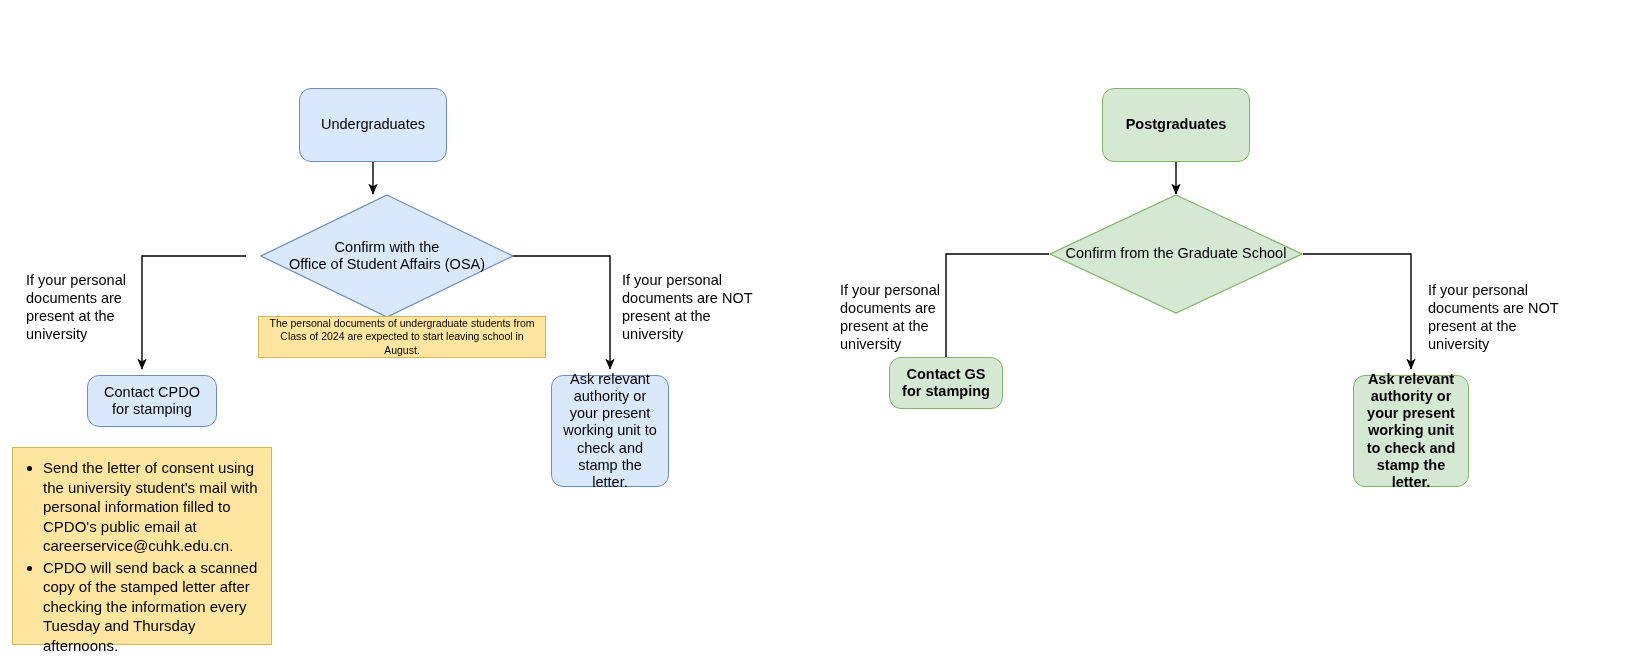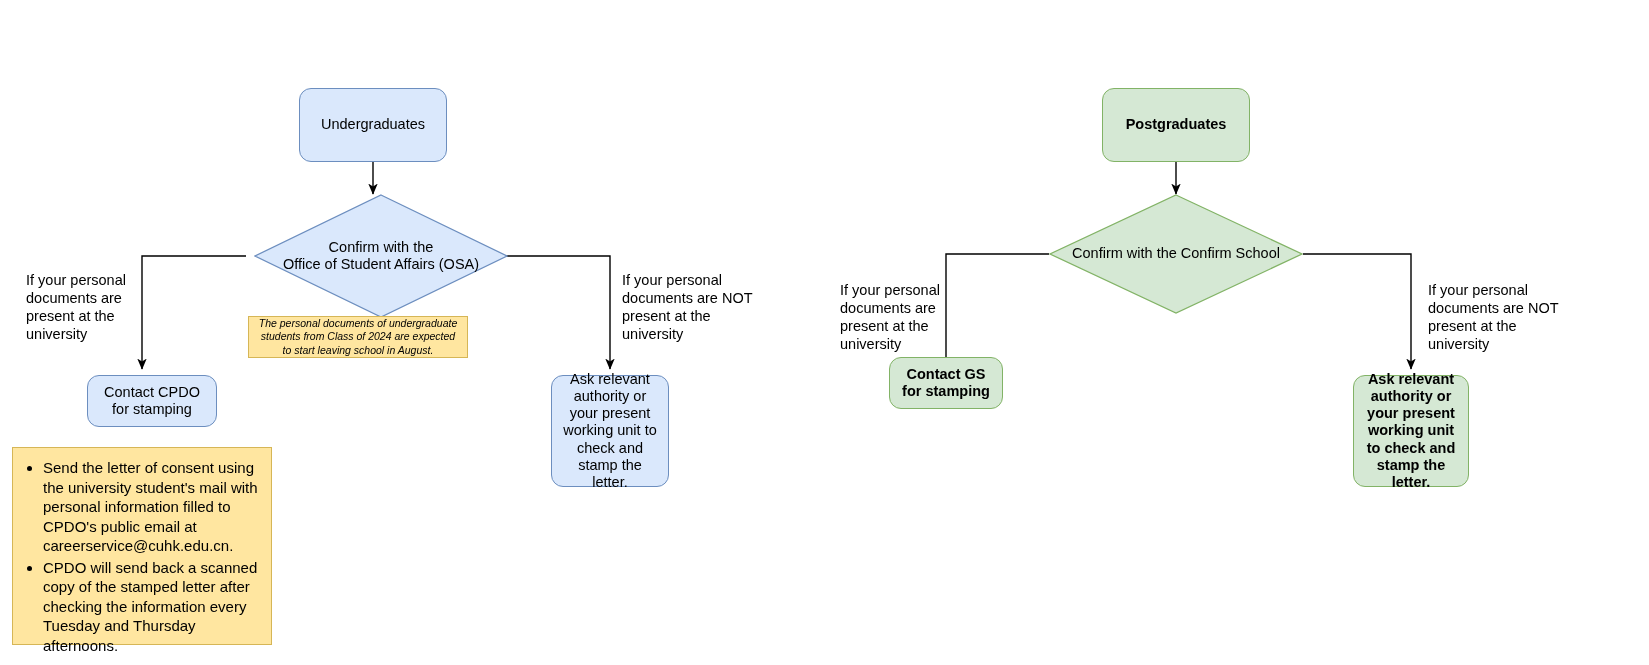--- a/index.html
+++ b/index.html
@@ -150,60 +150,60 @@
 
     <g>
       <path d="M 1303 226 L 1411 226 L 1411 341" stroke="#000000" stroke-width="1.4" fill="none" marker-end="url(#arrowhead)"></path>
     </g>
   </svg>
 
   <div class="node box" style="left:299px; top:60px; width:148px; height:74px;">
     <span>Undergraduates</span>
   </div>
 
-  <div class="diamond-wrap" style="left:254px; top:166px; width:254px; height:124px;">
+  <div class="diamond-wrap" style="left:260px; top:166px; width:254px; height:124px;">
     <svg width="254" height="124" viewBox="0 0 254 124" xmlns="http://www.w3.org/2000/svg">
       <polygon points="127,1 253,62 127,123 1,62" fill="#dae8fc" stroke="#6c8ebf" stroke-width="1.2"></polygon>
     </svg>
     <div class="diamond-label">Confirm with the
 Office of Student Affairs (OSA)</div>
   </div>
 
   <div class="edge-label" style="left:26px; top:243px; width:112px;">If your personal documents are present at the university</div>
 
   <div class="edge-label" style="left:622px; top:243px; width:136px;">If your personal documents are NOT present at the university</div>
 
   <div class="node box" style="left:87px; top:347px; width:130px; height:52px;">
     <span>Contact CPDO for stamping</span>
   </div>
 
   <div class="node box" style="left:551px; top:347px; width:118px; height:112px;">
     <span>Ask relevant authority or your present working unit to check and stamp the letter.</span>
   </div>
 
-  <div class="note note-small" style="left:248px; top:288px; width:220px; height:42px;font-style:italic;">
+  <div class="note note-small" style="left:258px; top:288px; width:288px; height:42px;">
     <span>The personal documents of undergraduate students from Class of 2024 are expected to start leaving school in August.</span>
   </div>
 
   <div class="note note-bullets" style="left:12px; top:419px; width:260px; height:198px;">
     <ul>
       <li>Send the letter of consent using the university student's mail with personal information filled to CPDO's public email at careerservice@cuhk.edu.cn.</li>
       <li>CPDO will send back a scanned copy of the stamped letter after checking the information every Tuesday and Thursday afternoons.</li>
     </ul>
   </div>
 
   <div class="node box green" style="left:1102px; top:60px; width:148px; height:74px;">
     <span>Postgraduates</span>
   </div>
 
   <div class="diamond-wrap" style="left:1049px; top:166px; width:254px; height:120px;">
     <svg width="254" height="120" viewBox="0 0 254 120" xmlns="http://www.w3.org/2000/svg">
       <polygon points="127,1 253,60 127,119 1,60" fill="#d5e8d4" stroke="#82b366" stroke-width="1.2"></polygon>
     </svg>
-    <div class="diamond-label">Confirm with the Confirm School</div>
+    <div class="diamond-label">Confirm from the Graduate School</div>
   </div>
 
   <div class="edge-label" style="left:840px; top:253px; width:112px;">If your personal documents are present at the university</div>
 
   <div class="edge-label" style="left:1428px; top:253px; width:136px;">If your personal documents are NOT present at the university</div>
 
   <div class="node box green" style="left:889px; top:329px; width:114px; height:52px;">
     <span>Contact GS for stamping</span>
   </div>
 

